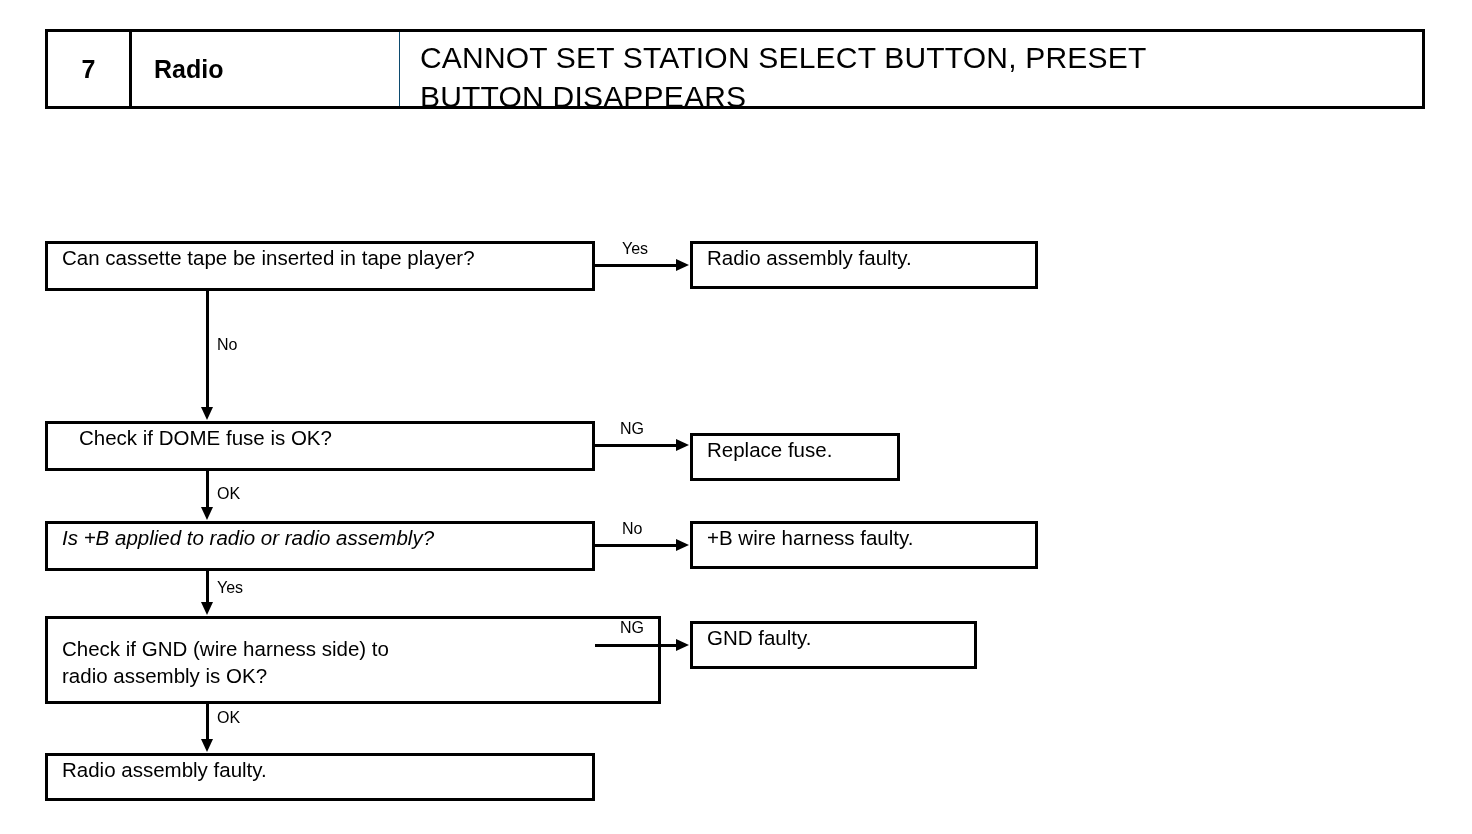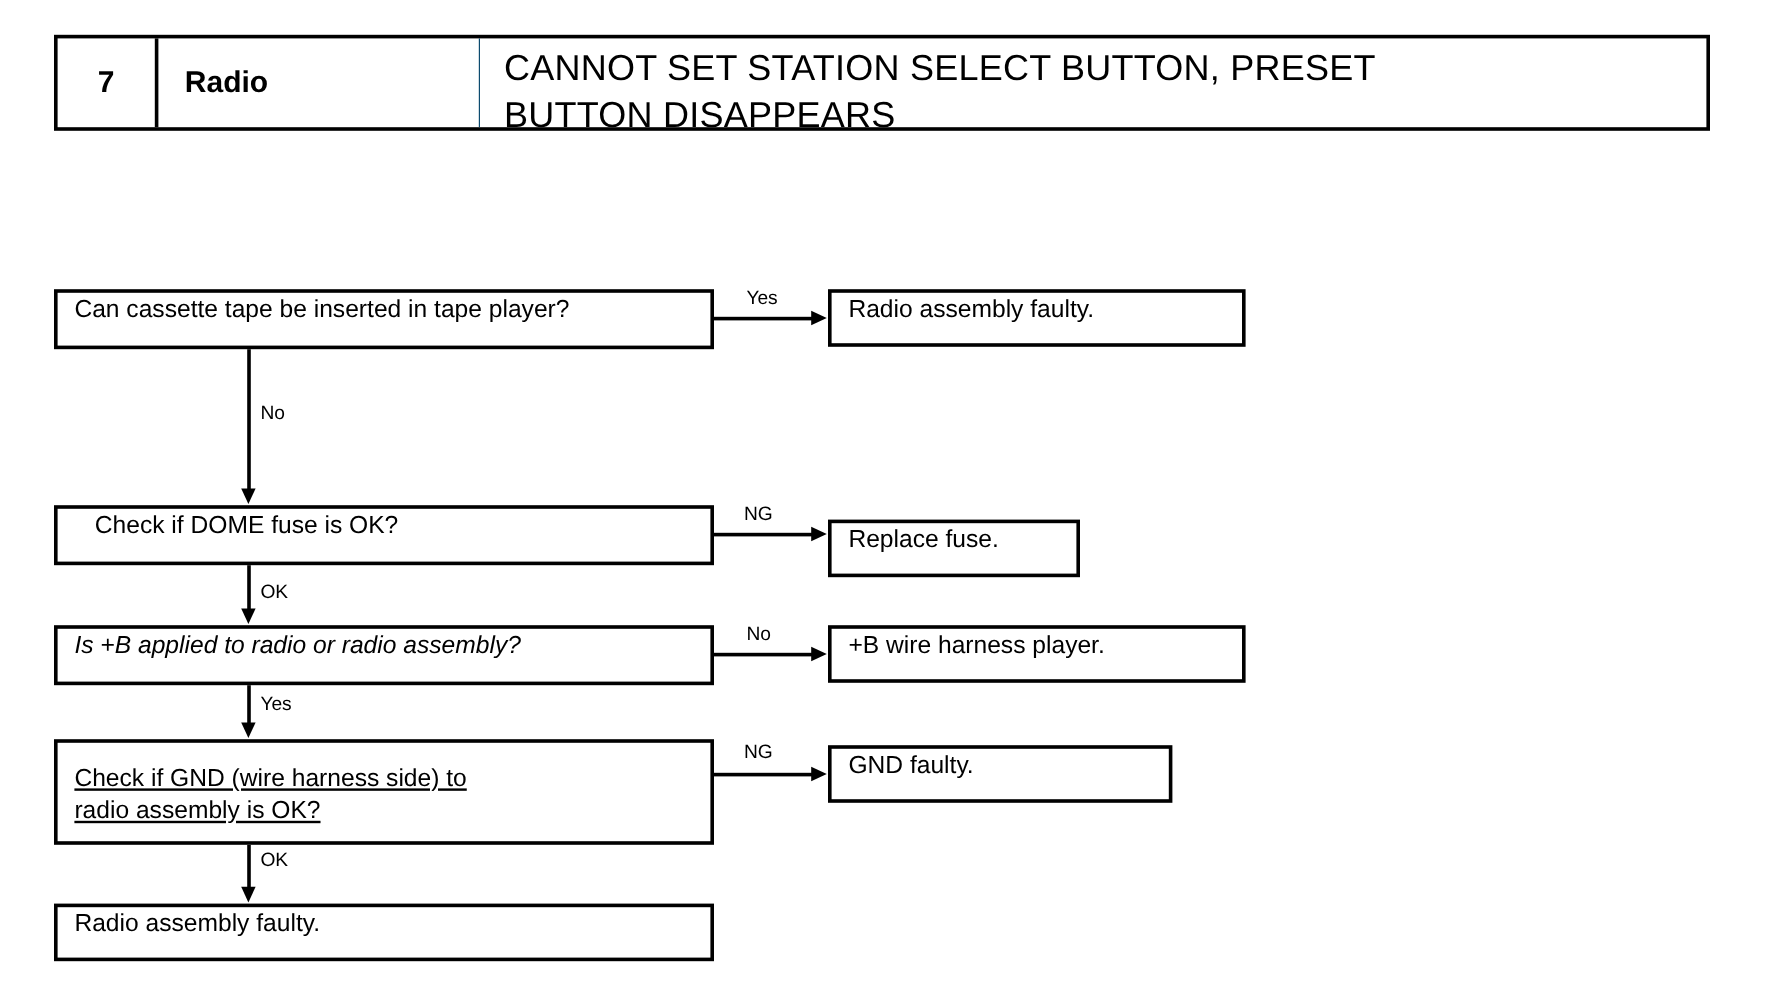--- a/index.html
+++ b/index.html
@@ -77,21 +77,21 @@
     padding-right: 8px;
     white-space: pre-line;
   }
   .fbox.top-align { align-items: flex-start; }
   .fbox.top-align .txt { padding-top: 16px; }
 
   
   .q1 { left: 45px;  top: 241px; width: 550px; height: 50px; }
   .q2 { left: 45px;  top: 421px; width: 550px; height: 50px; padding-left: 17px; }
   .q3 { left: 45px;  top: 521px; width: 550px; height: 50px; font-style: italic; }
-  .q4 { left: 45px;  top: 616px; width: 550px; height: 88px; text-decoration: underline; }
+  .q4 { left: 45px;  top: 616px; width: 616px; height: 88px; }
   .q5 { left: 45px;  top: 753px; width: 550px; height: 48px; }
 
   
   .r1 { left: 690px; top: 241px; width: 348px; height: 48px; }
   .r2 { left: 690px; top: 421px; width: 210px; height: 48px; margin-top: 12px; }
   .r3 { left: 690px; top: 521px; width: 348px; height: 48px; }
   .r4 { left: 690px; top: 621px; width: 287px; height: 48px; }
 
   
   .hline {
@@ -159,21 +159,21 @@
 
 <div class="fbox r1">
   <span class="txt">Radio assembly faulty.</span>
 </div>
 
 <div class="fbox r2">
   <span class="txt">Replace fuse.</span>
 </div>
 
 <div class="fbox r3">
-  <span class="txt">+B wire harness player.</span>
+  <span class="txt">+B wire harness faulty.</span>
 </div>
 
 <div class="fbox r4">
   <span class="txt">GND faulty.</span>
 </div>
 
 <div class="hline" style="left:595px; top:264px; width:82px;"></div>
 <div class="arrow-right" style="left:676px; top:259px;"></div>
 <div class="edge-label" style="left:622px; top:240px;">Yes</div>
 

